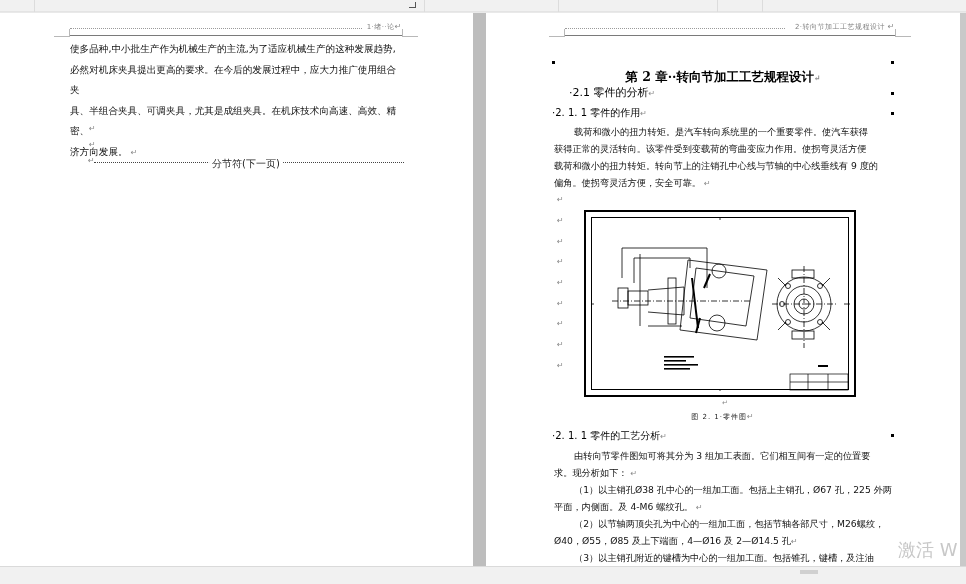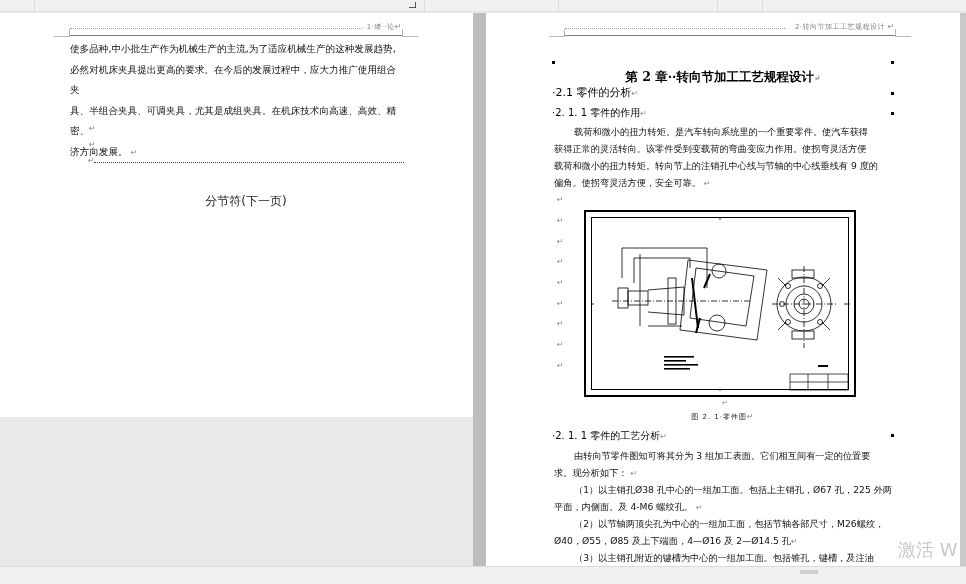--- a/index.html
+++ b/index.html
@@ -3,39 +3,39 @@
 <meta charset="utf-8">
 <style>
   * { box-sizing: border-box; margin: 0; padding: 0; }
   html, body { width: 966px; height: 584px; overflow: hidden; background: #e9e9e9; font-family: "DejaVu Sans", "Liberation Sans", sans-serif; }
   .viewport { position: absolute; left: 0; top: 0; width: 966px; height: 584px; background: #e9e9e9; overflow: hidden; }
   .top-strip { position: absolute; left: 0; top: 0; width: 966px; height: 12px; background: #f1f1f1; border-bottom: 1px solid #e4e4e4; }
   .top-strip .tick { position: absolute; top: 0; width: 1px; height: 12px; background: #dcdcdc; }
   .corner-mark { position: absolute; top: 2px; width: 7px; height: 6px; border-right: 1px solid #555; border-bottom: 1px solid #555; }
 
   .page { position: absolute; top: 13px; background: #ffffff; overflow: hidden; }
-  .page.left { left: 0; width: 473px; height: 404px; }
+  .page.left { left: 0; width: 473px; height: 553px; }
   .page.right { left: 486px; width: 474px; height: 553px; }
   .page-gap { position: absolute; left: 473px; top: 13px; width: 13px; height: 553px; background: #bdbdbd; }
   .right-edge { position: absolute; left: 960px; top: 13px; width: 6px; height: 553px; background: #c9c9c9; }
 
   .header { position: absolute; height: 14px; border-bottom: 1px solid #7a7a7a; }
   .header .dots { position: absolute; left: 0; right: 40px; top: 6px; border-top: 1px dotted #9a9a9a; }
   .header .htext { position: absolute; right: 0; top: 0; font-size: 7px; color: #808080; background: #fff; padding-left: 2px; letter-spacing: 0.5px; white-space: nowrap; }
   .crop-l, .crop-r { position: absolute; width: 16px; height: 8px; border-bottom: 1px solid #b8b8b8; }
   .crop-l { border-right: 1px solid #b8b8b8; }
   .crop-r { border-left: 1px solid #b8b8b8; }
 
   .para { position: absolute; font-size: 9.6px; line-height: 20.5px; color: #111; }
   .pm { color: #888; font-size: 8px; }
   .blank-pm { position: absolute; color: #888; font-size: 8px; }
 
   .section-break { position: absolute; height: 10px; }
   .section-break .sb-line { position: absolute; left: 6px; right: 0; top: 5px; border-top: 1px dotted #444; }
-  .section-break .sb-label { position: absolute; left: 50%; transform: translateX(-50%); top: 0; font-size: 12px; color: #222; background: #fff; padding: 0 3px; white-space: nowrap; margin-top: 36px; }
+  .section-break .sb-label { position: absolute; left: 50%; transform: translateX(-50%); top: 0; font-size: 10px; color: #222; background: #fff; padding: 0 3px; white-space: nowrap; }
 
   .bullet { position: absolute; width: 3px; height: 3px; background: #000; }
 
   .h-chapter { position: absolute; left: 0; width: 474px; text-align: center; font-family: "DejaVu Serif", "Liberation Serif", serif; font-weight: bold; font-size: 12.5px; color: #000; top: 56px; }
   .h2 { position: absolute; font-size: 11px; color: #000; }
   .h3 { position: absolute; font-size: 10px; color: #000; }
 
   .figure { position: absolute; left: 98px; top: 197px; width: 272px; height: 187px; border: 2px solid #000; background: #fff; }
   .figure .inner { position: absolute; left: 5px; top: 5px; right: 5px; bottom: 5px; border: 1px solid #000; }
   .fig-caption { position: absolute; left: 0; width: 474px; text-align: center; font-size: 7px; color: #222; top: 399px; letter-spacing: 1px; }
@@ -100,21 +100,21 @@
     </div>
 
     <div class="bullet" style="left:66px; top:48px;"></div>
     <div class="bullet" style="left:405px; top:48px;"></div>
     <div class="bullet" style="left:405px; top:79px;"></div>
     <div class="bullet" style="left:405px; top:99px;"></div>
     <div class="bullet" style="left:405px; top:421px;"></div>
 
     <div class="h-chapter"><span>第 2 章··转向节加工工艺规程设计</span><span class="pm">↵</span></div>
 
-    <div class="h2" style="left:66px; top:72px;">·<span>2.1 零件的分析</span><span class="pm">↵</span></div>
+    <div class="h2" style="left:83px; top:72px;">·<span>2.1 零件的分析</span><span class="pm">↵</span></div>
     <div class="h3" style="left:66px; top:93px;">·<span>2. 1. 1 零件的作用</span><span class="pm">↵</span></div>
 
     <div class="para" style="left:68px; top:110px; width:340px; font-size:9.2px; line-height:17px;">
       <div style="text-indent:20px">载荷和微小的扭力转矩。是汽车转向系统里的一个重要零件。使汽车获得</div>
       <div>获得正常的灵活转向。该零件受到变载荷的弯曲变应力作用。使拐弯灵活方便</div>
       <div>载荷和微小的扭力转矩。转向节上的注销孔中心线与节轴的中心线垂线有 9 度的</div>
       <div><span>偏角。使拐弯灵活方便，安全可靠。</span> <span class="pm">↵</span></div>
     </div>
 
     <div class="blank-pm" style="left:71px; top:182px;">↵</div>

